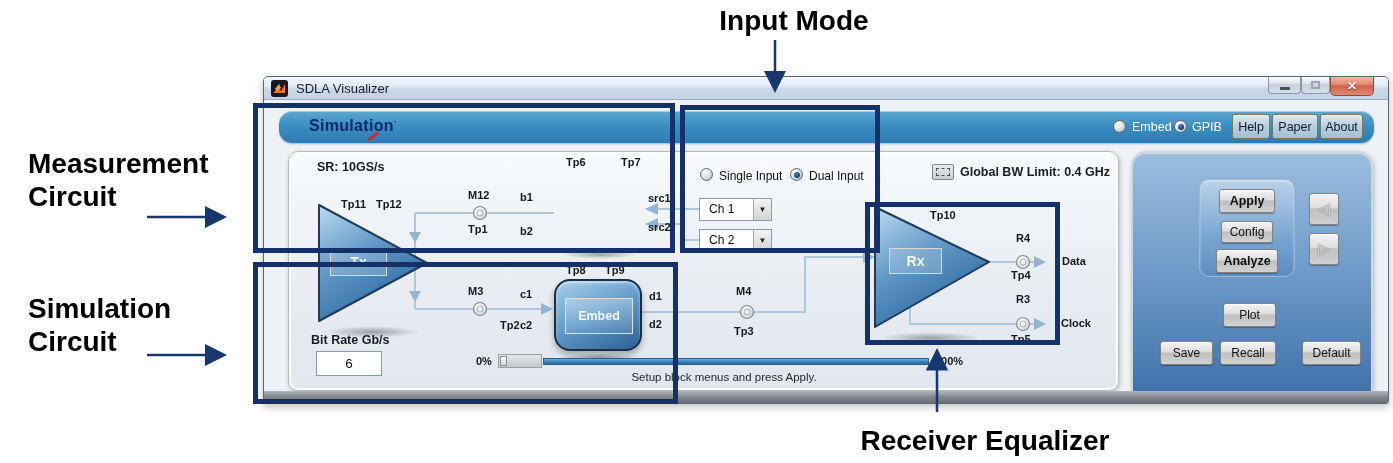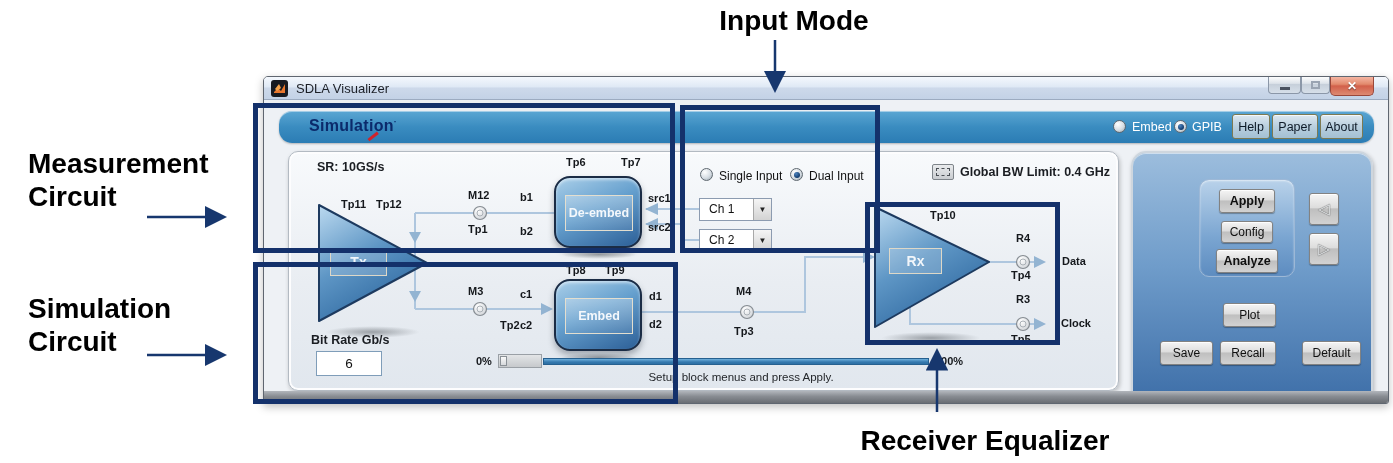--- a/index.html
+++ b/index.html
@@ -203,23 +203,20 @@
       <div class="lbl" style="left:87px; top:46px;">Tp12</div>
       <div class="tri-label" style="left:41px; top:96px; width:57px; height:28px;">Tx</div>
 
       <div class="lbl" style="left:179px; top:37px;">M12</div>
       <div class="lbl" style="left:179px; top:71px;">Tp1</div>
       <div class="lbl" style="left:231px; top:39px;">b1</div>
       <div class="lbl" style="left:231px; top:73px;">b2</div>
 
       <div class="lbl" style="left:277px; top:4px;">Tp6</div>
       <div class="lbl" style="left:316px; top:4px;margin-left:16px;">Tp7</div>
-      <div class="block" style="left:265px; top:24px;">
-        <div class="block-inner">De-embed</div>
-      </div>
       <div class="lbl" style="left:359px; top:40px;">src1</div>
       <div class="lbl" style="left:359px; top:69px;">src2</div>
 
       <div class="radio" style="left:411px; top:16px;"></div>
       <div class="radio-lbl" style="left:430px; top:17px;">Single Input</div>
       <div class="radio sel" style="left:501px; top:16px;"></div>
       <div class="radio-lbl" style="left:520px; top:17px;">Dual Input</div>
       <div class="select" style="left:410px; top:46px;justify-content:flex-end;">
         <span class="val">Ch 1</span>
         <span class="arr"></span>
@@ -256,21 +253,21 @@
       <div class="lbl" style="left:772px; top:165px;">Clock</div>
 
       <div class="lbl2" style="left:22px; top:181px;">Bit Rate Gb/s</div>
       <input class="bitrate" style="left: 27px; top: 199px;" value="6">
       <div class="lbl" style="left:187px; top:203px;">0%</div>
       <div class="mini-slider" style="left:209px; top:202px;">
         <div class="mini-handle"></div>
       </div>
       <div class="pbar" style="left:254px; top:206px; width:386px;"></div>
       <div class="lbl" style="left:646px; top:203px;">100%</div>
-      <div class="status-txt" style="left:302px; top:219px; width:300px;">Setup block menus and press Apply.</div>
+      <div class="status-txt" style="left:285px; top:219px; width:300px;">Setup block menus and press Apply.</div>
     </div>
 
     <div class="ctrl-panel">
       <div class="ctrl-group"></div>
       <div class="gbtn bold" style="left:86px; top:36px; width:56px; height:24px;">Apply</div>
       <div class="gbtn" style="left:88px; top:68px; width:52px; height:22px;">Config</div>
       <div class="gbtn bold" style="left:83px; top:96px; width:62px; height:24px;">Analyze</div>
       <div class="gbtn" style="left:176px; top:40px; width:30px; height:32px;">
         <span class="nav-glyph">◁</span>
       </div>

